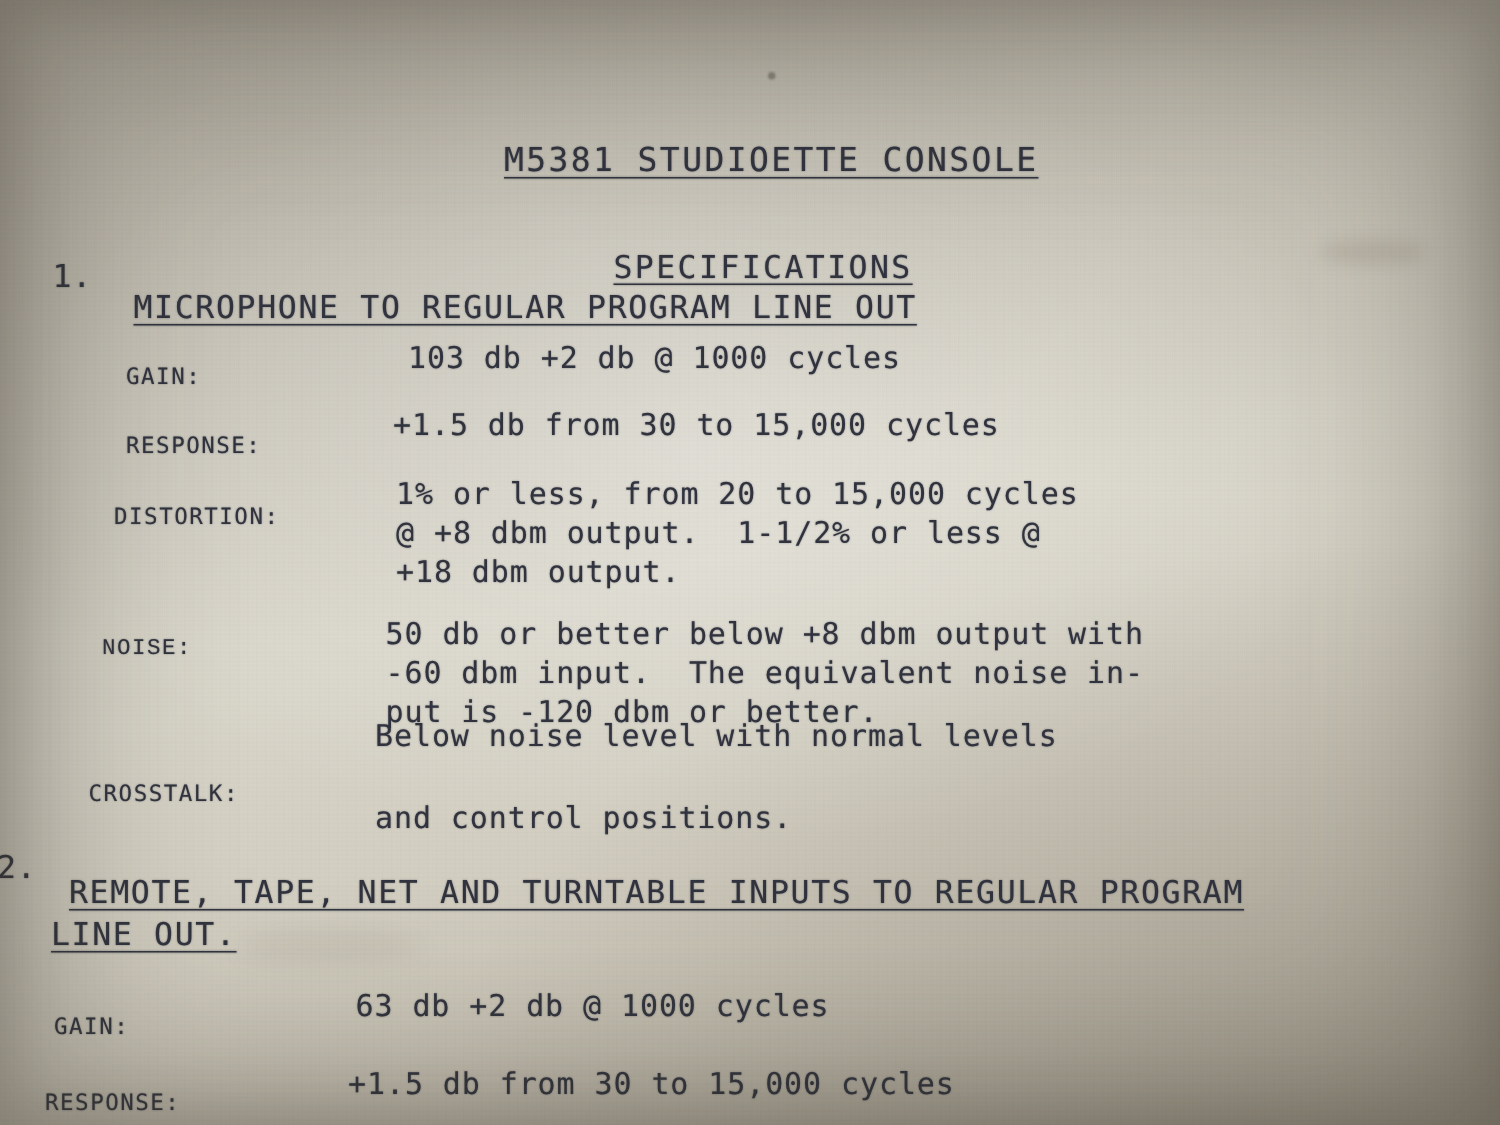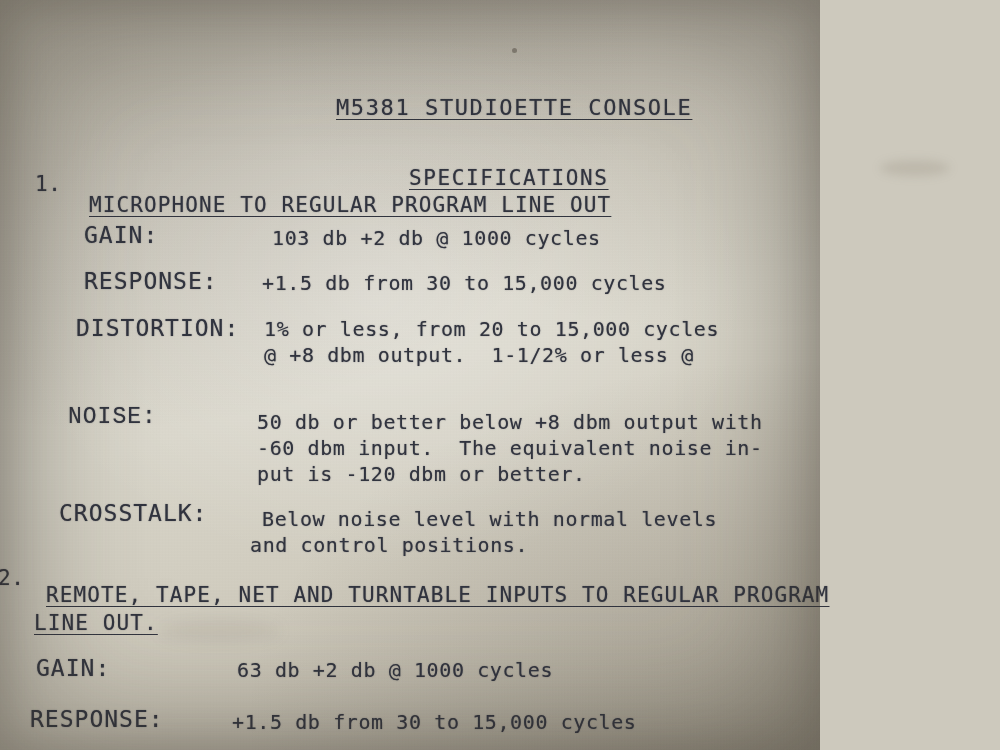--- a/index.html
+++ b/index.html
@@ -8,21 +8,21 @@
   }
   body {
     width: 1000px;
     height: 750px;
     overflow: hidden;
     background: #cdc9bd;
     font-family: "DejaVu Sans Mono", monospace;
   }
   #page {
     position: relative;
-    width: 820px;
+    width: 1000px;
     height: 750px;
     
     background:
       radial-gradient(ellipse 70% 55% at 46% 40%, rgba(255,255,255,0.30) 0%, rgba(255,255,255,0.0) 65%),
       radial-gradient(ellipse 120% 90% at 12% 8%, rgba(60,55,45,0.22) 0%, rgba(60,55,45,0.0) 55%),
       radial-gradient(ellipse 110% 80% at 96% 96%, rgba(70,62,50,0.28) 0%, rgba(70,62,50,0.0) 60%),
       radial-gradient(ellipse 100% 70% at 88% 6%, rgba(70,62,50,0.18) 0%, rgba(70,62,50,0.0) 55%),
       linear-gradient(165deg, #cfcabd 0%, #d6d2c6 25%, #d8d5c9 50%, #cdc8ba 78%, #c2bdae 100%);
     filter: none;
   }
@@ -73,22 +73,23 @@
     letter-spacing: 1.1px;
     text-decoration: underline;
     text-underline-offset: 4px;
     text-decoration-thickness: 1.4px;
     margin-top: 12px;
   }
   .t-num {
     font-size: 21px;
   }
   .t-lbl {
-    font-size: 23px;
+    font-size: 15px;
     letter-spacing: 1.0px;
+    margin-top: 20px;
   }
   .t-val {
     font-size: 20px;
     letter-spacing: 0.6px;
   }
   .spot {
     position: absolute;
     border-radius: 50%;
     pointer-events: none;
   }
@@ -110,28 +111,29 @@
 
     <div class="line t-lbl" style="left:84px; top:222px;">GAIN:</div>
     <div class="line t-val" style="left:272px; top:226px;">103 db +2 db @ 1000 cycles</div>
 
     <div class="line t-lbl" style="left:84px; top:268px;">RESPONSE:</div>
     <div class="line t-val" style="left:262px; top:271px;">+1.5 db from 30 to 15,000 cycles</div>
 
     <div class="line t-lbl" style="left:76px; top:315px;text-align:right;">DISTORTION:</div>
     <div class="line t-val" style="left:264px; top:317px;">1% or less, from 20 to 15,000 cycles</div>
     <div class="line t-val" style="left:264px; top:343px;">@ +8 dbm output.  1-1/2% or less @</div>
+    <div class="line t-val" style="left:264px; top:369px;">+18 dbm output.</div>
 
     <div class="line t-lbl" style="left:68px; top:404px;font-family:Liberation Mono, monospace;">NOISE:</div>
     <div class="line t-val" style="left:257px; top:410px;">50 db or better below +8 dbm output with</div>
     <div class="line t-val" style="left:257px; top:436px;">-60 dbm input.  The equivalent noise in-</div>
     <div class="line t-val" style="left:257px; top:462px;">put is -120 dbm or better.</div>
 
     <div class="line t-lbl" style="left:59px; top:500px;">CROSSTALK:</div>
-    <div class="line t-val" style="left:250px; top:507px;margin-left:12px;">Below noise level with normal levels</div>
+    <div class="line t-val" style="left:250px; top:478px;">Below noise level with normal levels</div>
     <div class="line t-val" style="left:250px; top:533px;">and control positions.</div>
 
     <div class="line t-num" style="left:-2px; top:566px;">2.</div>
 
     <div class="line t-sec" style="left:46px; top:571px;">REMOTE, TAPE, NET AND TURNTABLE INPUTS TO REGULAR PROGRAM</div>
     <div class="line t-sec" style="left:34px; top:599px;">LINE OUT.</div>
 
     <div class="line t-lbl" style="left:36px; top:655px;">GAIN:</div>
     <div class="line t-val" style="left:237px; top:658px;">63 db +2 db @ 1000 cycles</div>
 

